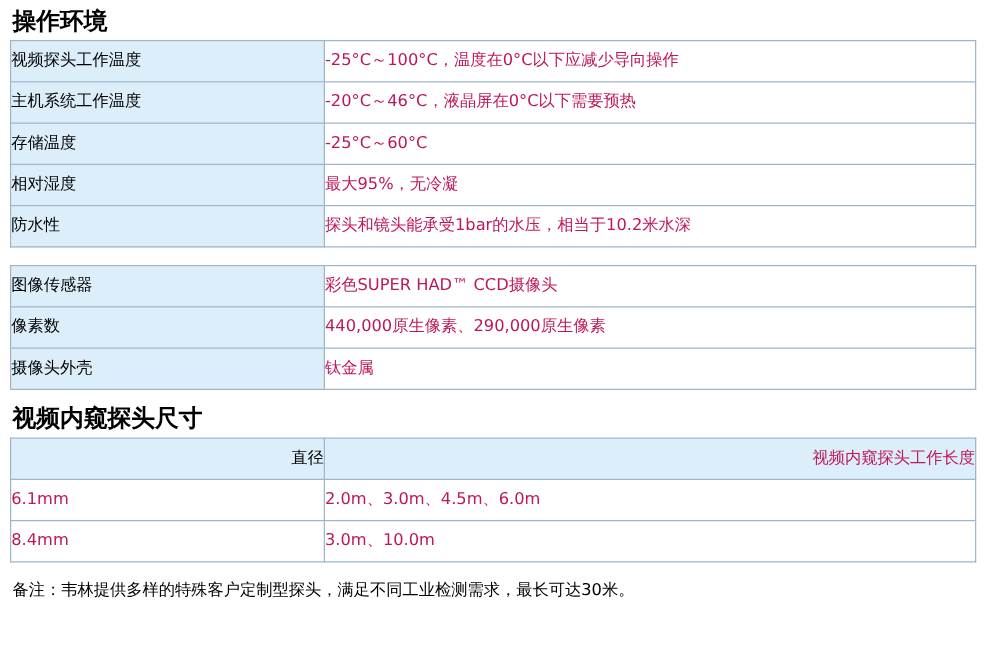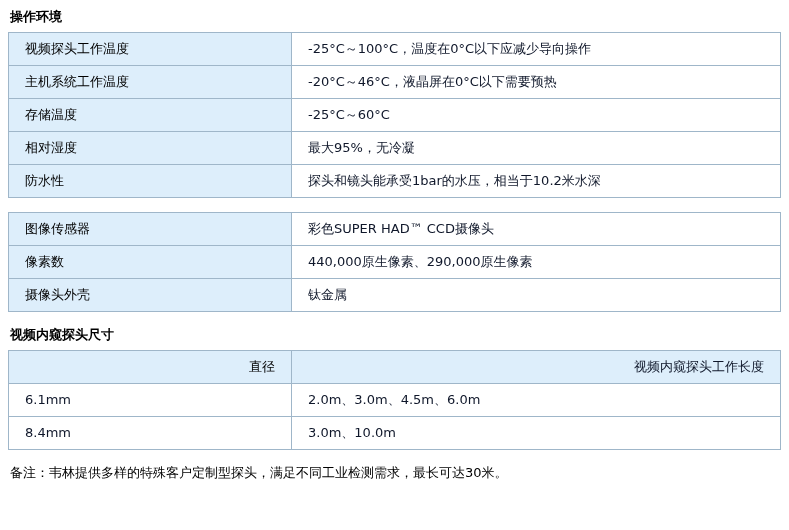--- a/index.html
+++ b/index.html
@@ -12,48 +12,48 @@
     height: 530px;
     font-family: "DejaVu Sans", "Liberation Sans", sans-serif;
     color: #1a1a1a;
     overflow: hidden;
   }
   .page {
     padding: 6px 8px 0 8px;
     box-sizing: border-box;
   }
   .section-title {
-    font-size: 13px;
+    font-size: 19px;
     font-weight: bold;
     color: #000000;
     margin: 2px 0 6px 2px;
     line-height: 18px;
   }
   table.spec {
     width: 773px;
     border-collapse: collapse;
     table-layout: fixed;
     margin-bottom: 14px;
   }
   table.spec td {
     border: 1px solid #9fb6c9;
     font-size: 13px;
     line-height: 18px;
-    padding: 7px 16px;
+    padding: 7px 0;
     vertical-align: middle;
     height: 18px;
   }
   td.label {
     width: 250px;
     background: #ddeefb;
     color: #000000;
   }
   td.value {
     background: #ffffff;
-    color: #0f172a;
+    color: #be185d;
   }
   tr.headrow td {
     background: #ddeefb;
     text-align: right;
   }
   .note {
     font-size: 13px;
     line-height: 18px;
     color: #000000;
     margin: 2px 0 0 2px;

